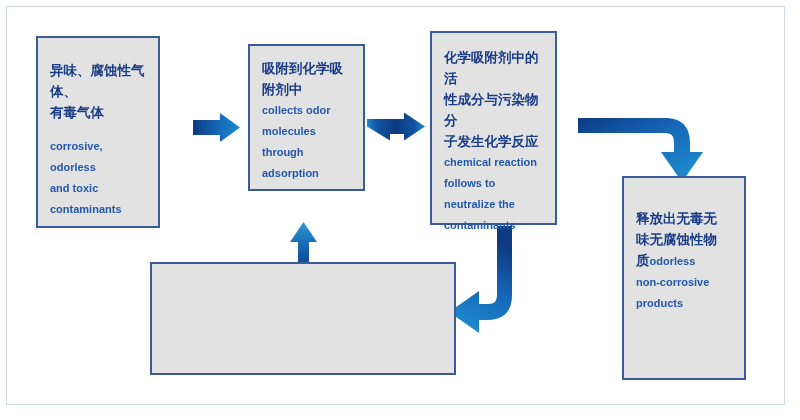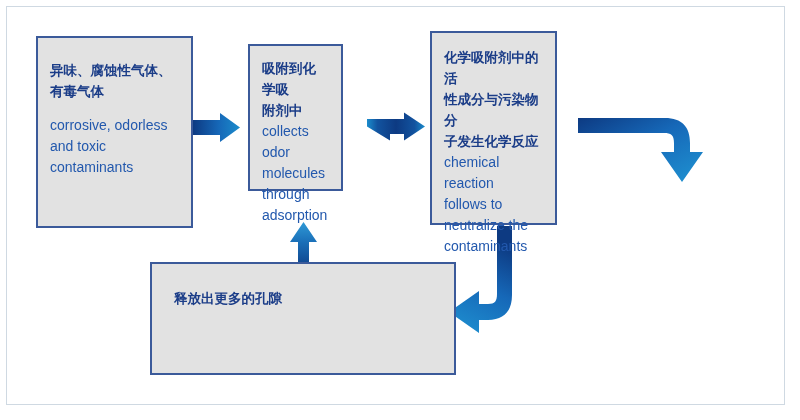--- a/index.html
+++ b/index.html
@@ -41,23 +41,24 @@
   }
   .cn {
     color: #1b3d88;
     font-size: 13.5px;
     line-height: 21px;
     font-weight: 600;
     white-space: pre-line;
   }
   .en {
     color: #2258ad;
-    font-size: 14px;
+    font-size: 11px;
     line-height: 21px;
     white-space: pre-line;
+    font-weight: bold;
   }
   .cn.tight { margin: 0; }
   .en.tight { margin: 0; }
   .gapline { height: 13px; }
 
   
   #arrows {
     position: absolute;
     left: 0; top: 0;
     width: 800px; height: 420px;
@@ -139,32 +140,32 @@
                L 488,304
                C 495,304 497,301 497,294
                Z" fill="url(#gradElbowDL)"></path>
     </g>
 
     <g>
       <path d="M 298,272 L 298,242 L 290,242 L 303.5,222 L 317,242 L 309,242 L 309,272 Z" fill="url(#gradUp)"></path>
     </g>
   </svg>
 
-  <div class="box" style="left:36px; top:36px; width:157px; height:192px;">
+  <div class="box" style="left:36px; top:36px; width:124px; height:192px;">
     <div class="inner" style="top:22px;">
       <div class="cn tight">异味、腐蚀性气体、
 有毒气体</div>
       <div class="gapline"></div>
       <div class="en tight">corrosive, odorless
 and toxic
 contaminants</div>
     </div>
   </div>
 
-  <div class="box" style="left:248px; top:44px; width:95px; height:147px;">
+  <div class="box" style="left:248px; top:44px; width:117px; height:147px;">
     <div class="inner" style="top:12px;">
       <div class="cn tight">吸附到化学吸
 附剂中</div>
       <div class="en tight">collects odor
 molecules
 through
 adsorption</div>
     </div>
   </div>
 
@@ -175,18 +176,28 @@
 子发生化学反应</div>
       <div class="en tight">chemical reaction
 follows to
 neutralize the
 contaminants</div>
     </div>
   </div>
 
   <div class="box" style="left:150px; top:262px; width:306px; height:113px;">
     <div class="inner" style="top:24px; padding:0 22px;">
-      <div class="cn tight">释放出更多的孔隙</div>
-    </div>
-  </div>
-
+    </div>
+  </div>
+
+  <div class="box" style="left:622px; top:176px; width:124px; height:204px;">
+    <div class="inner" style="top:30px;">
+      <div>
+        <span class="cn" style="display:inline;">释放出无毒无
+味无腐蚀性物
+质</span><span class="en" style="display:inline;">odorless
+non-corrosive
+products</span>
+      </div>
+    </div>
+  </div>
 
 </div>
 
 </body></html>

